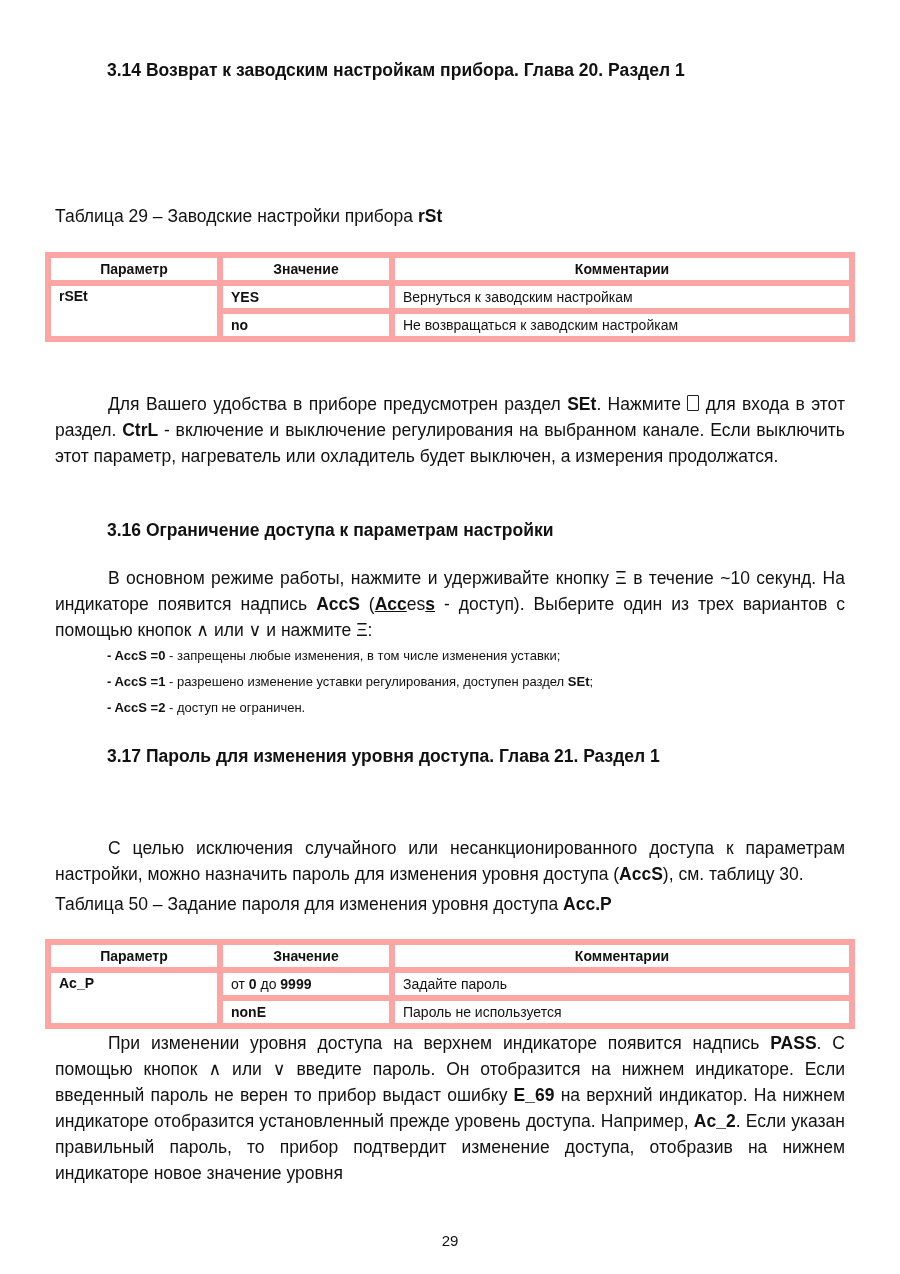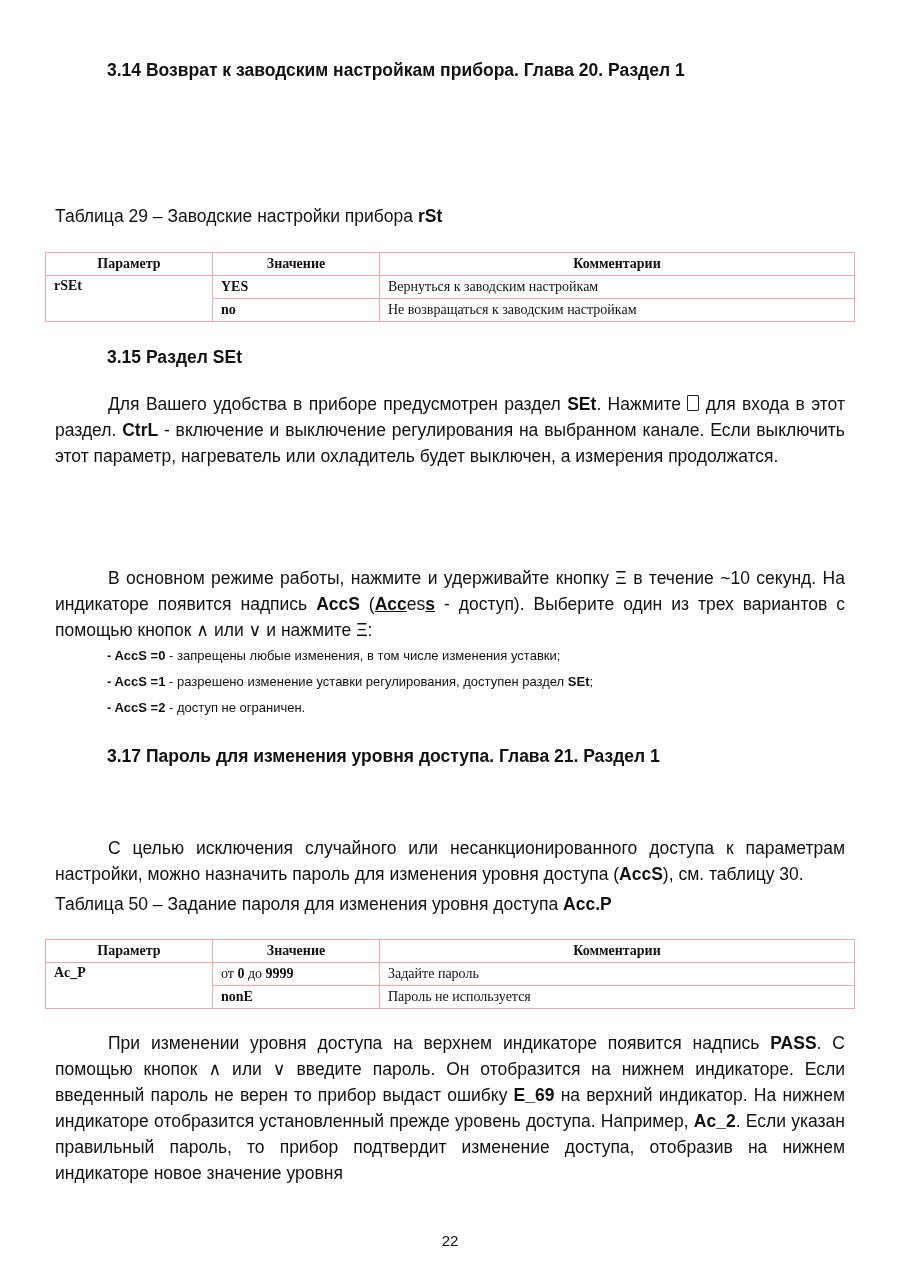--- a/index.html
+++ b/index.html
@@ -5,21 +5,21 @@
   html, body { margin: 0; padding: 0; background: #ffffff; }
   body { width: 900px; height: 1274px; position: relative; font-family: "Liberation Sans", sans-serif; color: #111; }
   .page { position: absolute; left: 0; top: 0; width: 900px; height: 1274px; }
   .blk { position: absolute; left: 55px; width: 790px; font-size: 17.5px; line-height: 26px; }
   .h { font-weight: bold; font-size: 17.5px; }
   .ind { text-indent: 53px; }
   .just { text-align: justify; }
   b { font-weight: bold; }
   u { text-decoration: underline; }
   table { position: absolute; left: 45px; width: 810px; border-collapse: collapse; font-size: 14px; }
-  td, th { border: 1px solid #fca5a5; padding: 0 8px; height: 22px; line-height: 20px; text-align: left; font-family: Liberation Serif, serif; }
+  td, th { border: 6px solid #fca5a5; padding: 0 8px; height: 22px; line-height: 20px; text-align: left; }
   th { text-align: center; font-weight: bold; }
   .c1 { width: 150px; } .c2 { width: 150px; }
   .list { position: absolute; left: 107px; width: 740px; font-size: 13px; line-height: 26px; }
   .pnum { position: absolute; left: 0; width: 900px; top: 1232px; text-align: center; font-size: 15px; }
 </style>
 </head>
 <body>
 
 <div class="page">
 
@@ -40,24 +40,24 @@
       <td style="font-weight:bold;">YES</td>
       <td>Вернуться к заводским настройкам</td>
     </tr>
     <tr>
       <td style="font-weight:bold;">no</td>
       <td>Не возвращаться к заводским настройкам</td>
     </tr>
   </tbody>
     </table>
 
-  <div class="blk h" style="top:344px; left:107px;">3.15 Раздел SEt</div>
 
   <div class="blk ind just" style="top:391px;"><span>Для Вашего удобства в приборе предусмотрен раздел </span><b>SEt</b><span>. Нажмите </span><span style="display:inline-block;width:10px;height:14px;border:1.3px solid #222;border-radius:1px;vertical-align:-1px;"></span><span> для входа в этот раздел. </span><b>CtrL</b><span> - включение и выключение регулирования на выбранном канале. Если выключить этот параметр, нагреватель или охладитель будет выключен, а измерения продолжатся.</span></div>
 
+  <div class="blk h" style="top:517px; left:107px;">3.16 Ограничение доступа к параметрам настройки</div>
 
   <div class="blk ind just" style="top:565px;"><span>В основном режиме работы, нажмите и удерживайте кнопку </span><span>Ξ</span><span> в течение ~10 секунд. На индикаторе появится надпись </span><b>AccS</b><span> (</span><b><u>Acc</u></b><span>es</span><b><u>s</u></b><span> - доступ). Выберите один из трех вариантов с помощью кнопок </span><span>∧</span><span> или </span><span>∨</span><span> и нажмите </span><span>Ξ</span><span>:</span></div>
 
   <div class="list" style="top:643px;">
     <div><b>- AccS =</b><b>0</b><span> - запрещены любые изменения, в том числе изменения уставки;</span></div>
     <div><b>- AccS =</b><b>1</b><span> - разрешено изменение уставки регулирования, доступен раздел </span><b>SEt</b><span>;</span></div>
     <div><b>- AccS =</b><b>2</b><span> - доступ не ограничен.</span></div>
   </div>
 
   <div class="blk h" style="top:743px; left:107px;">3.17 Пароль для изменения уровня доступа. Глава 21. Раздел 1</div>
@@ -80,14 +80,14 @@
     </tr>
     <tr>
       <td style="font-weight:bold;">nonE</td>
       <td>Пароль не используется</td>
     </tr>
   </tbody>
     </table>
 
   <div class="blk ind just" style="top:1030px;"><span>При изменении уровня доступа на верхнем индикаторе появится надпись </span><b>PASS</b><span>. С помощью кнопок ∧ или ∨ введите пароль. Он отобразится на нижнем индикаторе. Если введенный пароль не верен то прибор выдаст ошибку </span><b>E_69</b><span> на верхний индикатор. На нижнем индикаторе отобразится установленный прежде уровень доступа. Например, </span><b>Ac_2</b><span>. Если указан правильный пароль, то прибор подтвердит изменение доступа, отобразив на нижнем индикаторе новое значение уровня</span></div>
 
-  <div class="pnum">22</div>
+  <div class="pnum">29</div>
 </div>
 
 </body></html>

